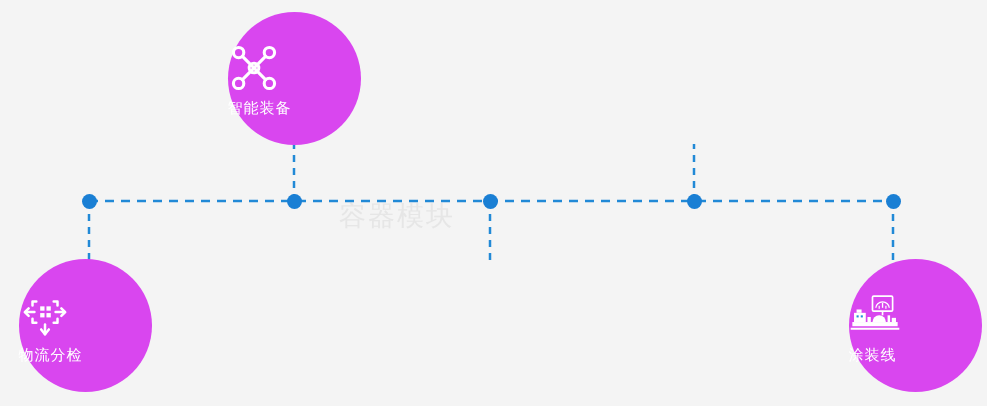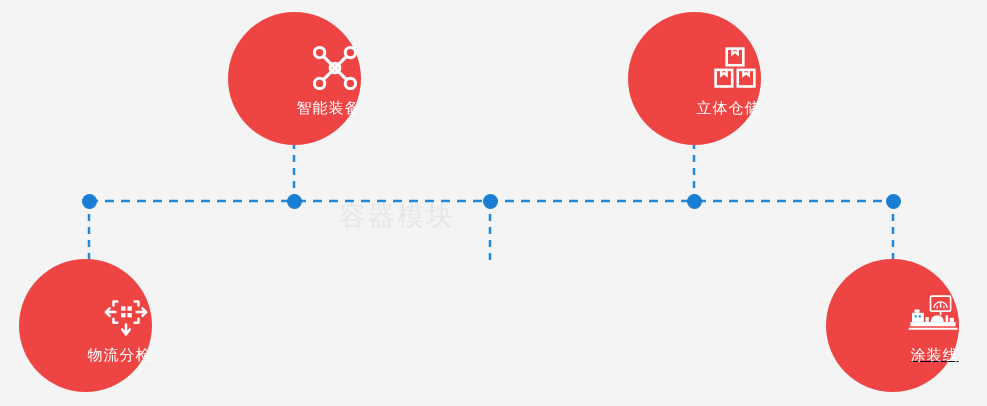--- a/index.html
+++ b/index.html
@@ -54,25 +54,25 @@
     z-index: 4;
   }
   
   .circle {
     position: absolute;
     width: 133px;
     height: 133px;
     margin-left: -66.5px;
     margin-top: -66.5px;
     border-radius: 50%;
-    background: #ef4444;
+    background: #d946ef;
     z-index: 3;
     display: flex;
     flex-direction: column;
-    align-items: flex-end;
+    align-items: flex-start;
     justify-content: center;
     box-sizing: border-box;
   }
   .circle .ico {
     width: 52px;
     height: 52px;
     display: flex;
     align-items: center;
     justify-content: center;
     margin-bottom: 6px;
@@ -123,33 +123,20 @@
         <circle cx="10" cy="10" r="5.4"></circle>
         <circle cx="42" cy="10" r="5.4"></circle>
         <circle cx="10" cy="42" r="5.4"></circle>
         <circle cx="42" cy="42" r="5.4"></circle>
         <circle cx="26" cy="26" r="5.0"></circle>
       </svg>
     </span>
     <span class="cap">智能装备</span>
   </div>
 
-  <div class="circle" style="left:694px; top:78px;">
-    <span class="ico">
-      <svg viewBox="0 0 52 52" width="48" height="48" fill="none" stroke="#ffffff" stroke-width="2.8">
-        <rect x="17" y="5" width="18" height="18"></rect>
-        <path d="M23 5 v6 l3 -2.5 l3 2.5 V5" stroke-width="2.4"></path>
-        <rect x="5" y="28" width="18" height="18"></rect>
-        <path d="M11 28 v6 l3 -2.5 l3 2.5 V28" stroke-width="2.4"></path>
-        <rect x="29" y="28" width="18" height="18"></rect>
-        <path d="M35 28 v6 l3 -2.5 l3 2.5 V28" stroke-width="2.4"></path>
-      </svg>
-    </span>
-    <span class="cap">立体仓储</span>
-  </div>
 
   <div class="circle" style="left:85px; top:325px;">
     <span class="ico">
       <svg viewBox="0 0 54 52" width="52" height="50" fill="none" stroke="#ffffff" stroke-width="2.6" stroke-linecap="round" stroke-linejoin="round">
 
         <path d="M18 12 h-4 v4"></path>
         <path d="M36 12 h4 v4"></path>
         <path d="M18 34 h-4 v-4"></path>
         <path d="M36 34 h4 v-4"></path>
 
@@ -165,21 +152,21 @@
         <path d="M44 19 l4 4 l-4 4"></path>
 
         <path d="M27 36 v10"></path>
         <path d="M23 41 l4 5 l4 -5"></path>
       </svg>
     </span>
     <span class="cap">物流分检</span>
   </div>
 
 
-  <div class="circle" style="left:892px; top:325px;text-decoration:underline;">
+  <div class="circle" style="left:915px; top:325px;">
     <span class="ico ico-wide">
       <svg viewBox="0 0 62 48" width="58" height="45" fill="none" stroke="#ffffff" stroke-width="2">
 
         <rect x="28" y="2" width="24" height="18" rx="1.5"></rect>
         <path d="M32 16 a8 7 0 0 1 16 0" stroke-width="1.6"></path>
         <line x1="40" y1="16" x2="40" y2="10" stroke-width="1.6"></line>
         <line x1="36" y1="17" x2="36" y2="13.5" stroke-width="1.4"></line>
         <line x1="44" y1="17" x2="44" y2="13.5" stroke-width="1.4"></line>
         <line x1="40" y1="20" x2="40" y2="25" stroke-width="2"></line>
 

